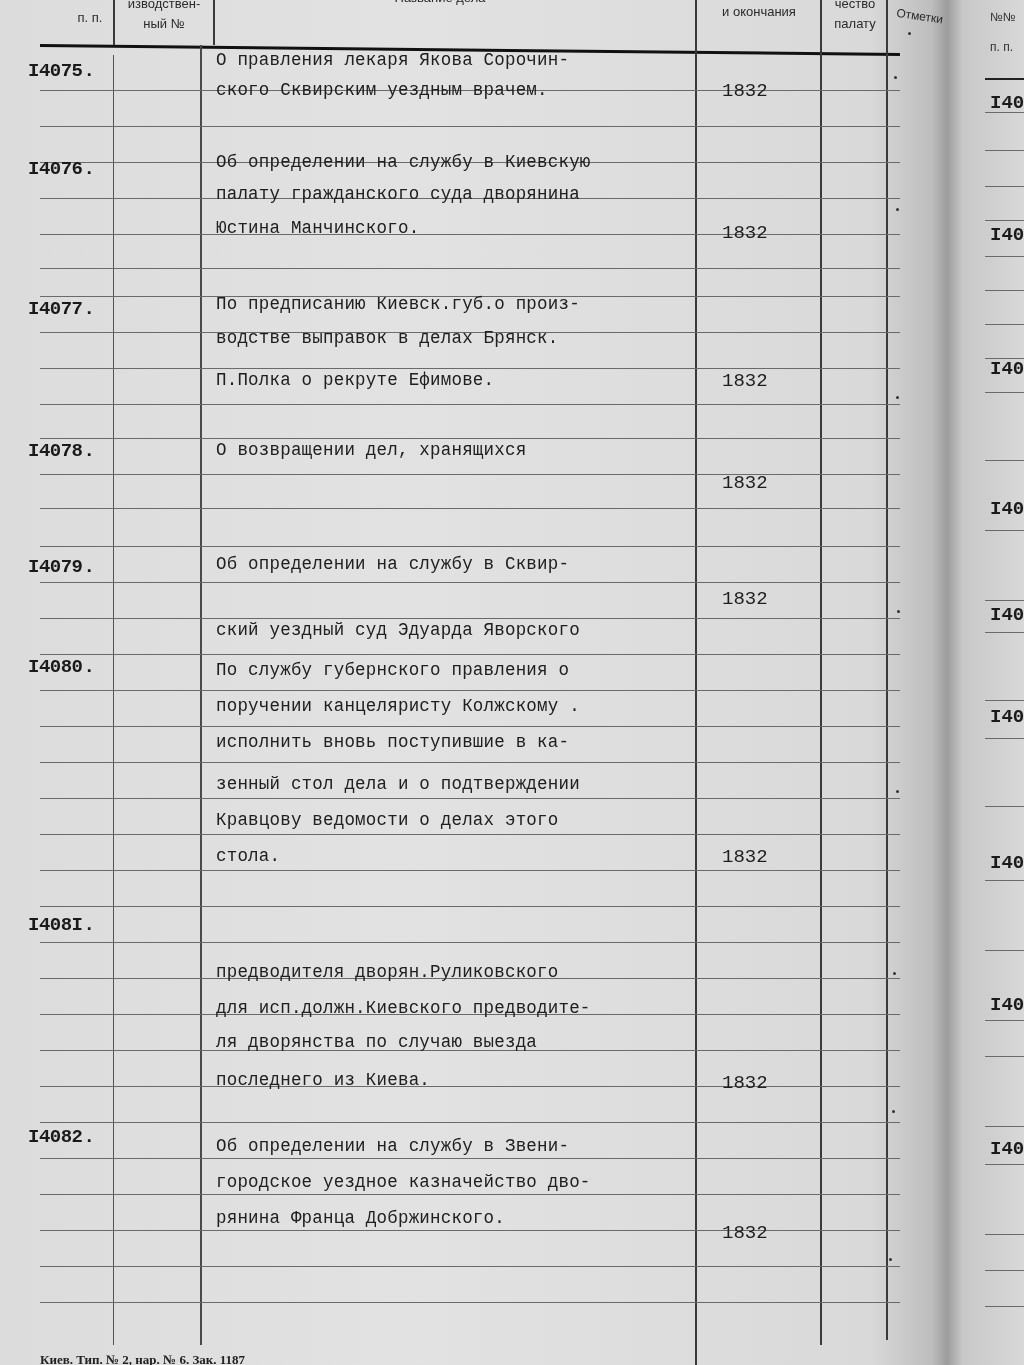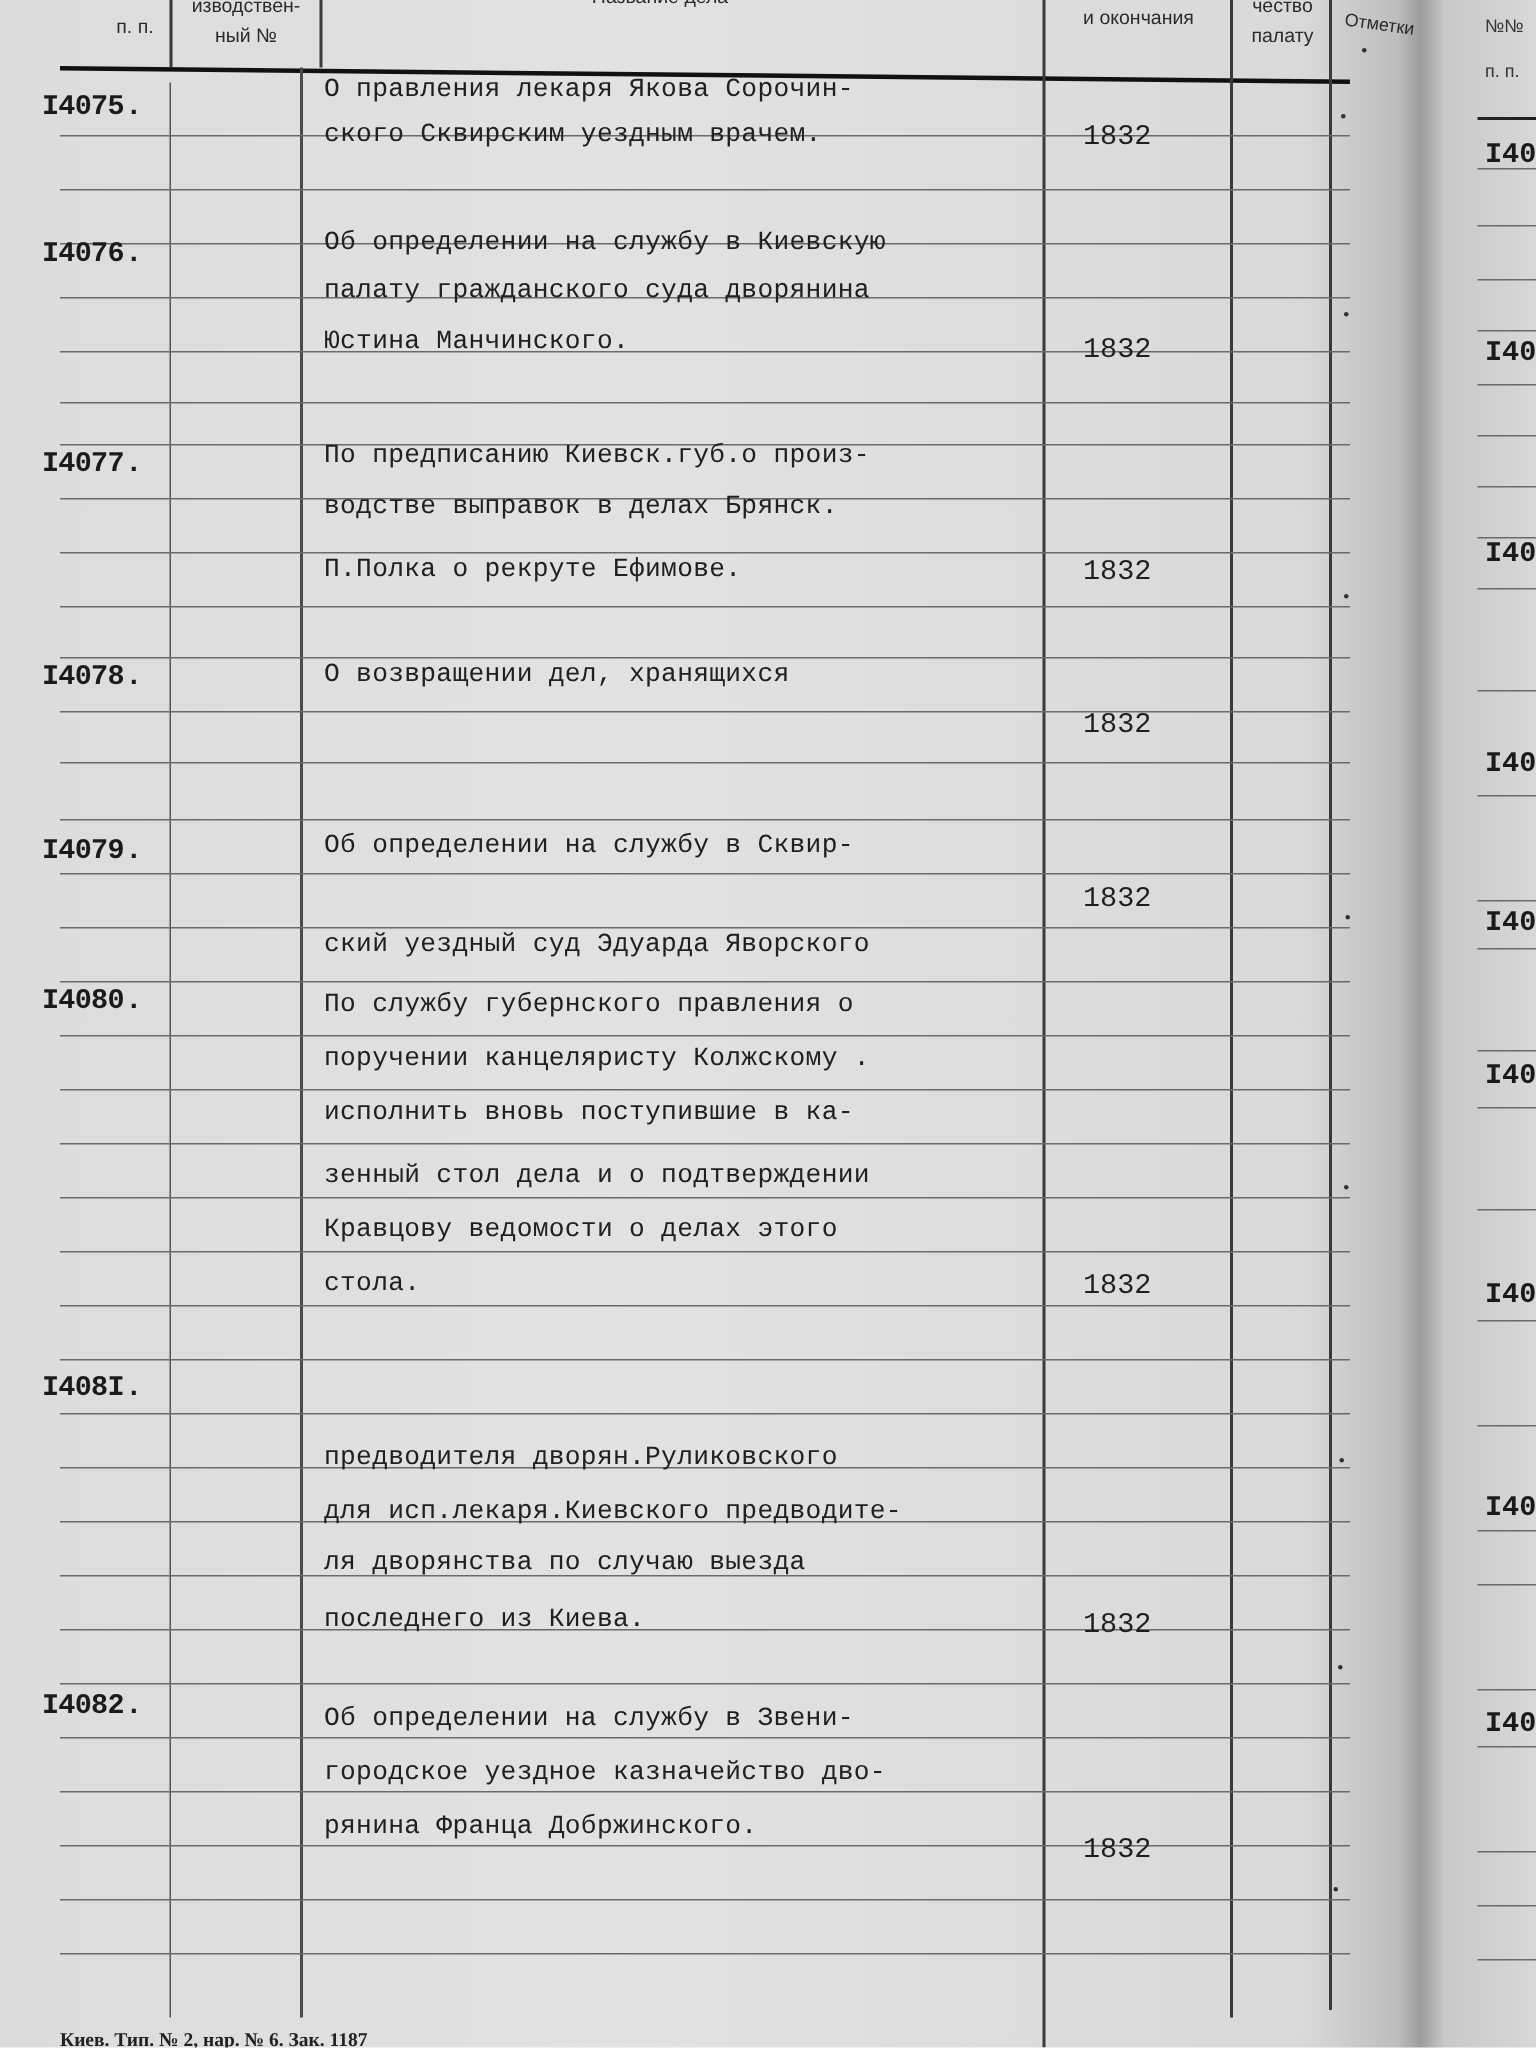--- a/index.html
+++ b/index.html
@@ -127,21 +127,21 @@
   <div class="txt" style="top:660px;">По службу губернского правления о</div>
   <div class="txt" style="top:696px;">поручении канцеляристу Колжскому .</div>
   <div class="txt" style="top:732px;text-align:center;">исполнить вновь поступившие в ка-</div>
   <div class="txt" style="top:774px;text-align:center;">зенный стол дела и о подтверждении</div>
   <div class="txt" style="top:810px;">Кравцову ведомости о делах этого</div>
   <div class="txt" style="top:846px;">стола.</div>
   <div class="yr" style="top:846px;">1832</div>
 
   <div class="num" style="top:914px;"><span>I408I</span><span class="dot">.</span></div>
   <div class="txt" style="top:962px;">предводителя дворян.Руликовского</div>
-  <div class="txt" style="top:998px;">для исп.лекаря.Киевского предводите-</div>
+  <div class="txt" style="top:998px;">для исп.должн.Киевского предводите-</div>
   <div class="txt" style="top:1032px;">ля дворянства по случаю выезда</div>
   <div class="txt" style="top:1070px;">последнего из Киева.</div>
   <div class="yr" style="top:1072px;">1832</div>
 
   <div class="num" style="top:1126px;"><span>I4082</span><span class="dot">.</span></div>
   <div class="txt" style="top:1136px;">Об определении на службу в Звени-</div>
   <div class="txt" style="top:1172px;">городское уездное казначейство дво-</div>
   <div class="txt" style="top:1208px;">рянина Франца Добржинского.</div>
   <div class="yr" style="top:1222px;">1832</div>
 

